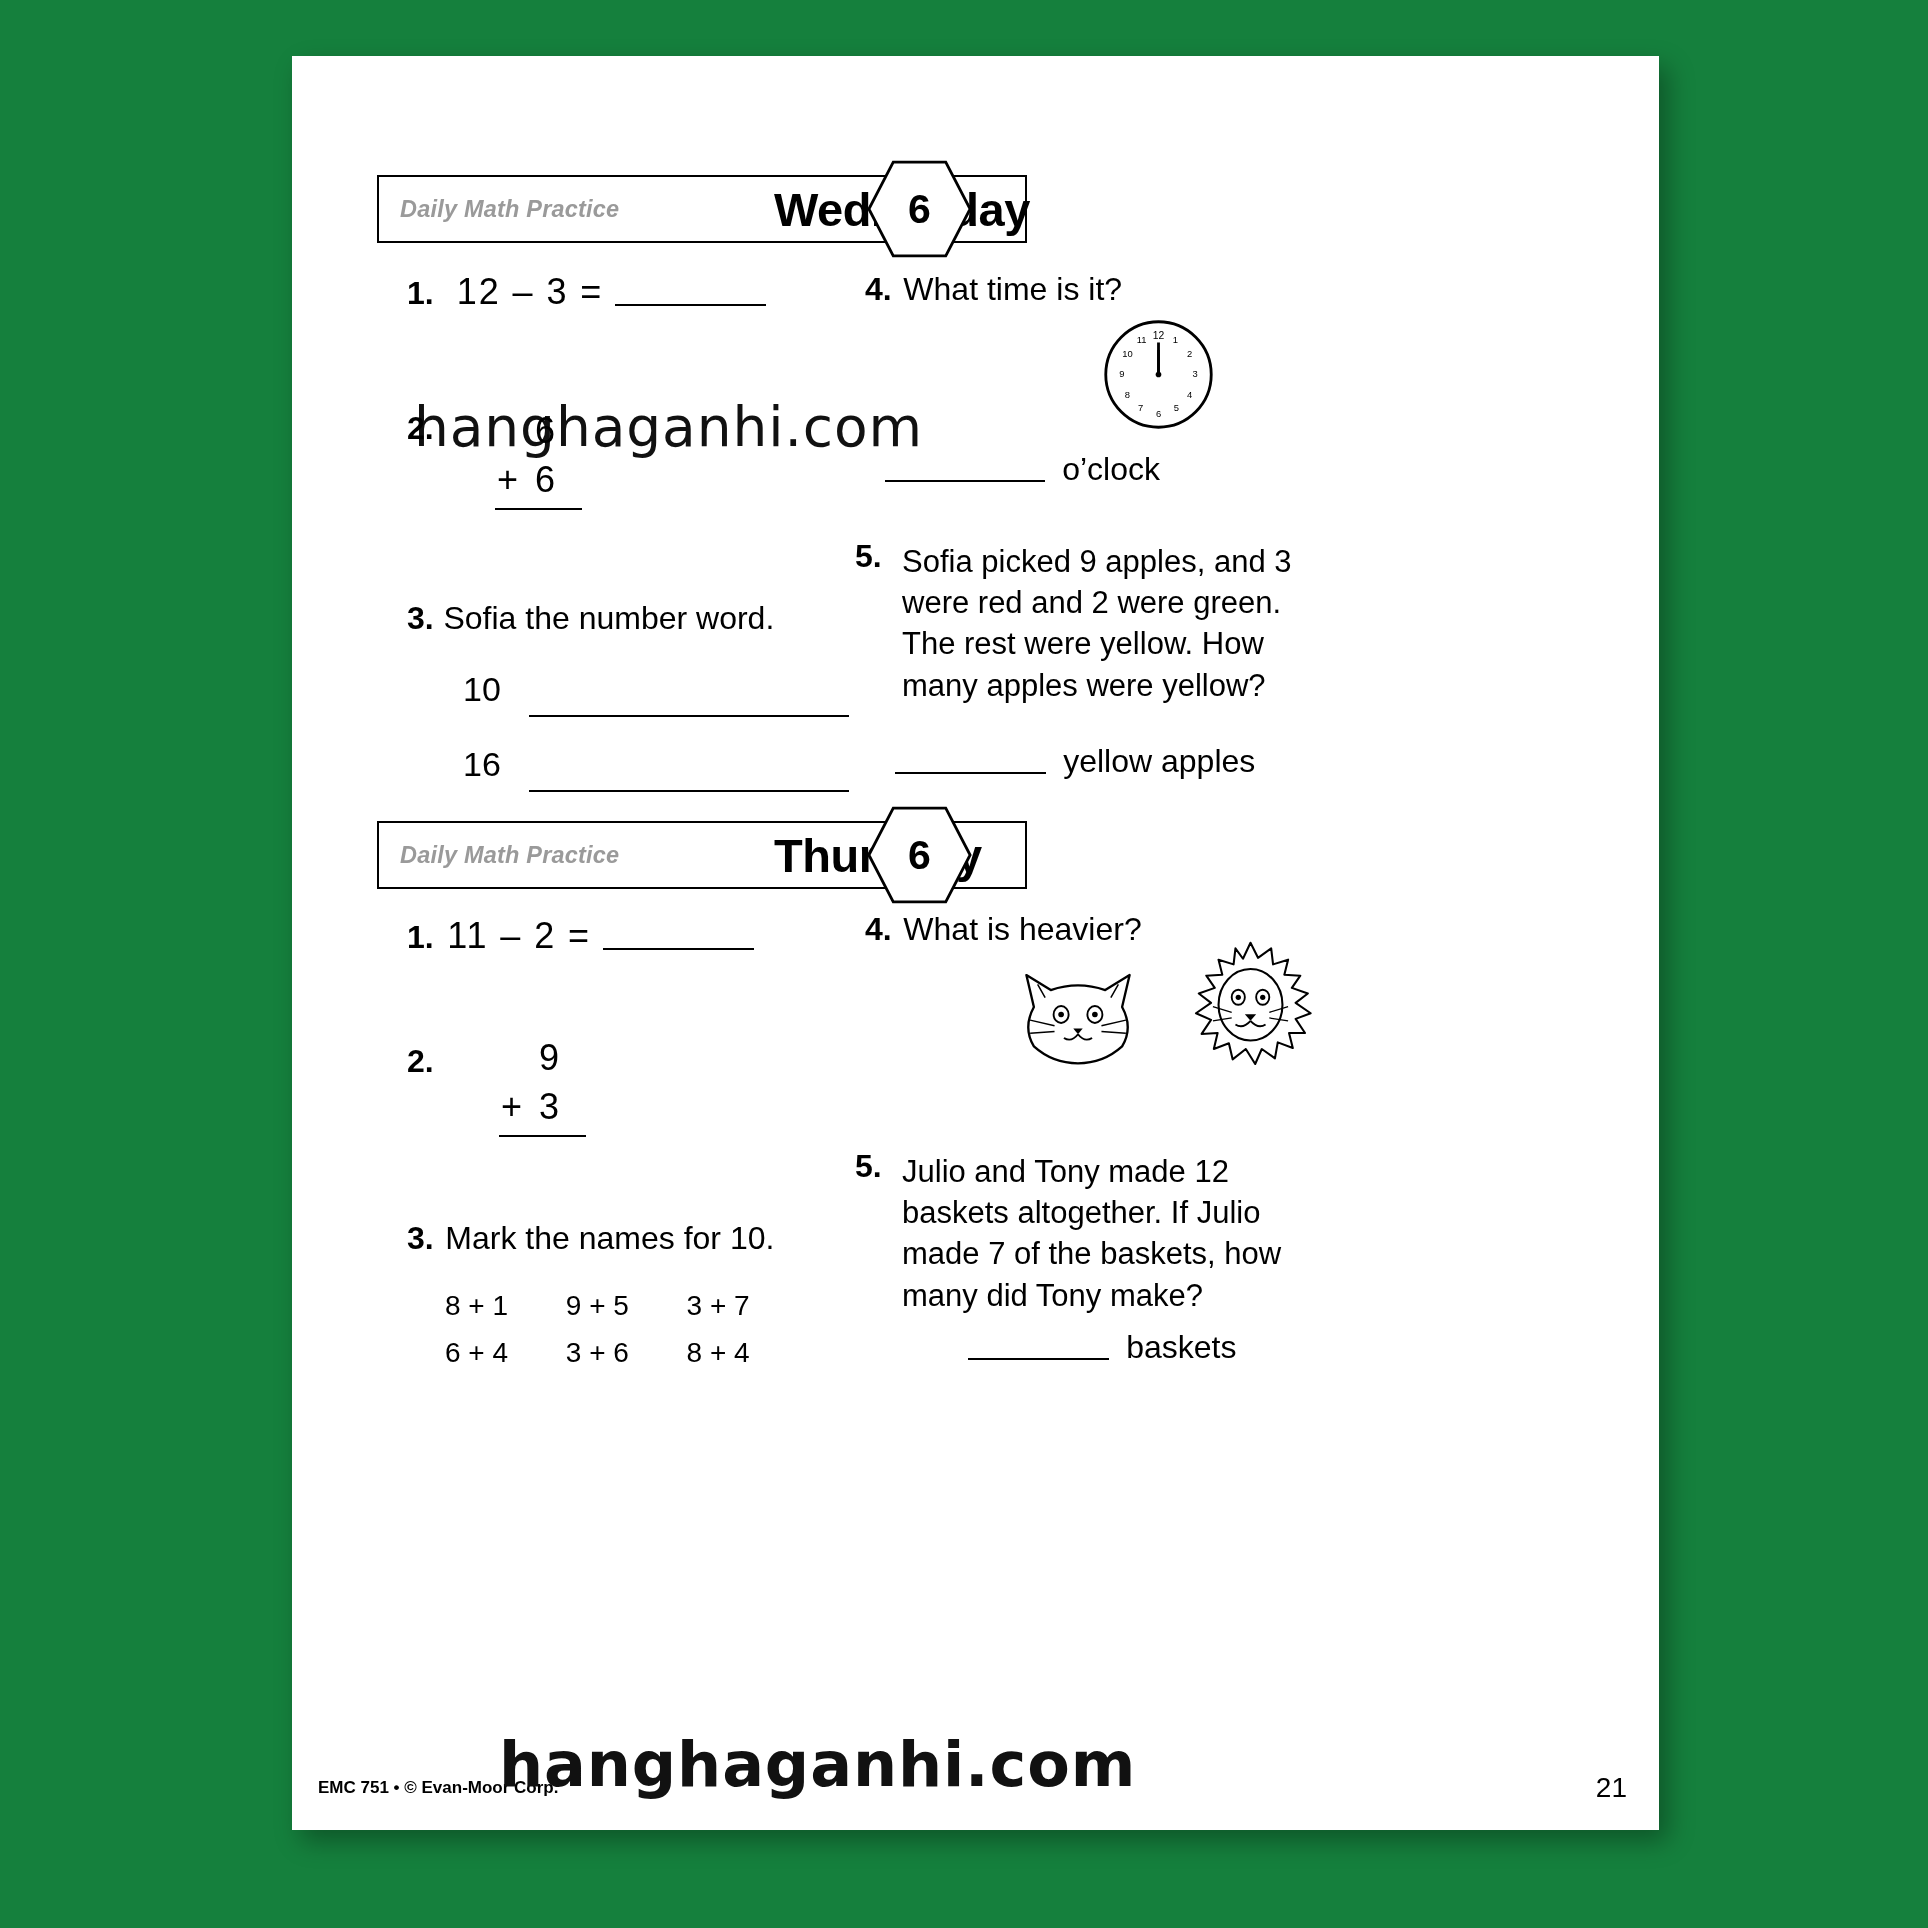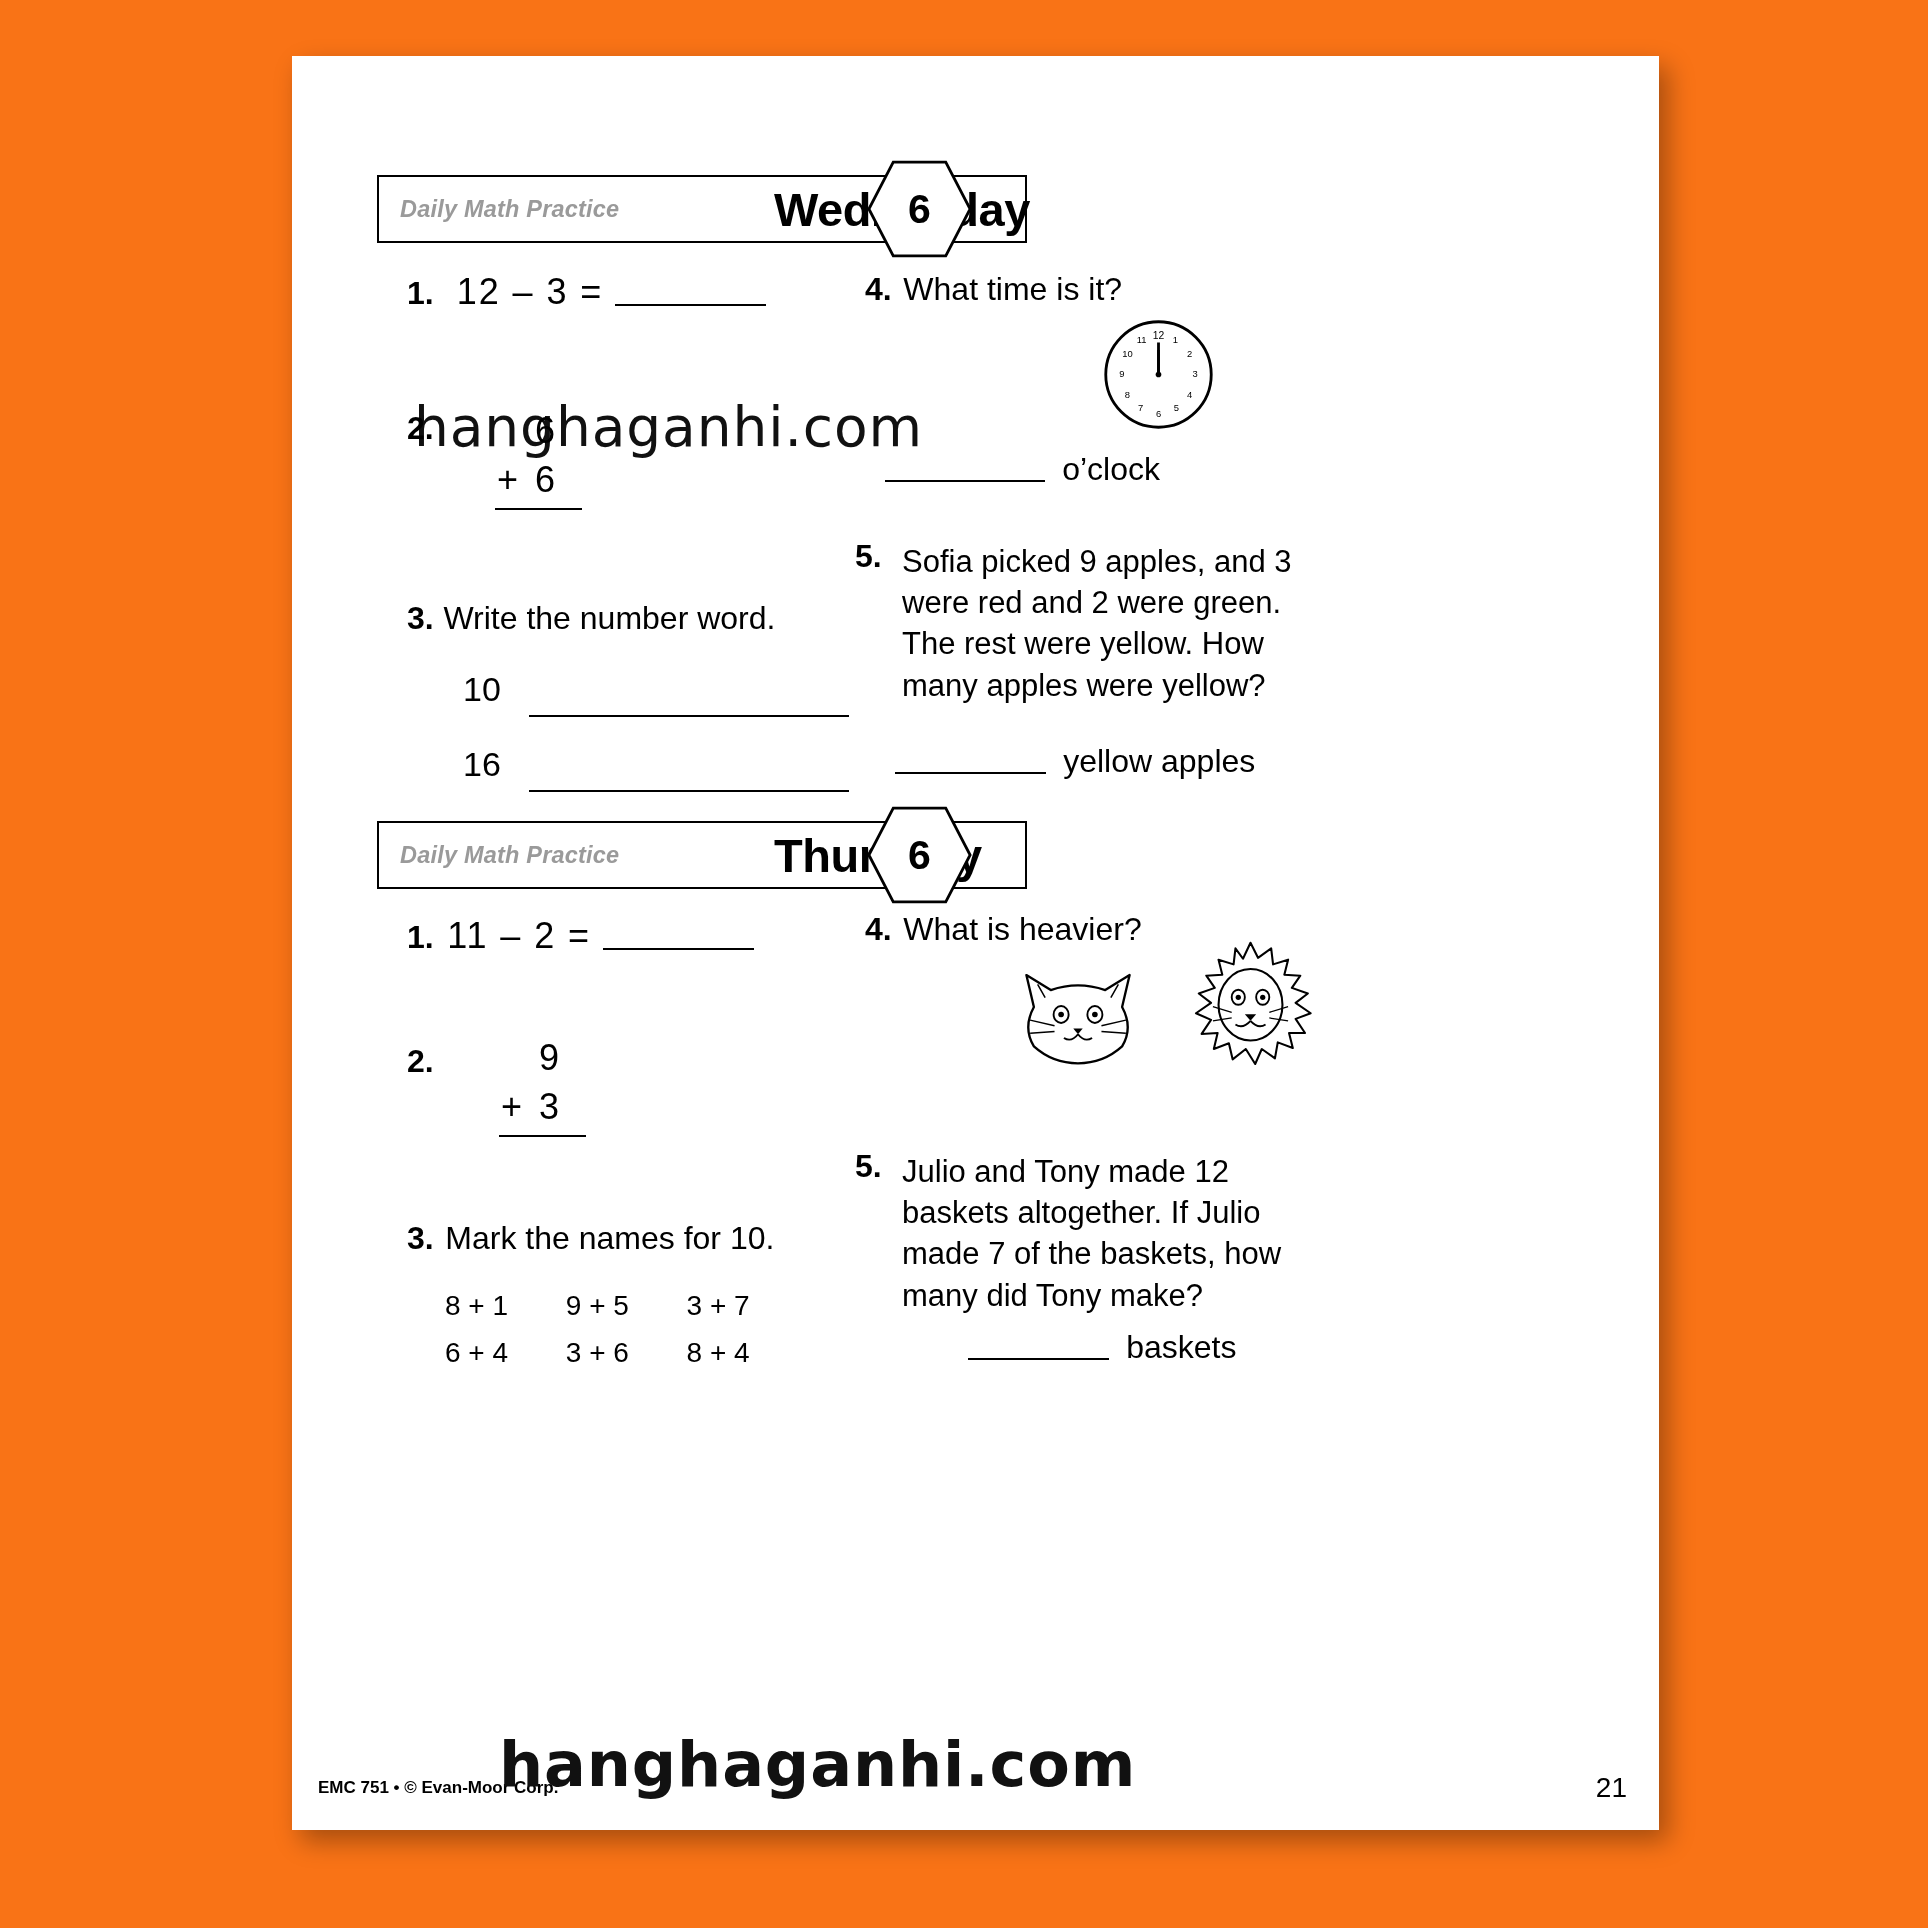--- a/index.html
+++ b/index.html
@@ -7,21 +7,21 @@
     padding: 0;
     background: #ffffff;
     width: 1928px;
     height: 1928px;
     font-family: "Liberation Sans", sans-serif;
   }
   .page-wrap {
     position: relative;
     width: 1928px;
     height: 1928px;
-    background: #f97316;
+    background: #15803d;
   }
   .sheet {
     position: absolute;
     left: 292px;
     top: 56px;
     width: 1367px;
     height: 1774px;
     background: #ffffff;
     box-shadow: 9.4px 11.3px 24.5px rgba(0,0,0,0.33);
   }
@@ -213,21 +213,21 @@
       </div>
       <div class="vadd" style="left:205px; top:354px; width:94px; height:113px;">
         <span class="top">6</span>
         <span class="plus">+</span>
         <span class="bot">6</span>
         <span class="rule"></span>
       </div>
 
       <div class="abs" style="left:115px; top:544px;">
         <span class="qnum">3.</span>
-        <span class="qtext" style="margin-left:5.6px;">Write the number word.</span>
+        <span class="qtext" style="margin-left:5.6px;">Sofia the number word.</span>
       </div>
       <div class="wordline" style="left:171px; top:614px;">10</div>
       <div class="longblank" style="left:237px; top:659px; width:320px;"></div>
       <div class="wordline" style="left:171px; top:689px;text-align:center;">16</div>
       <div class="longblank" style="left:237px; top:734px; width:320px;"></div>
 
       <div class="abs" style="left:573px; top:215px;">
         <span class="qnum">4.</span>
         <span class="qtext" style="margin-left:7.5px;">What time is it?</span>
       </div>

